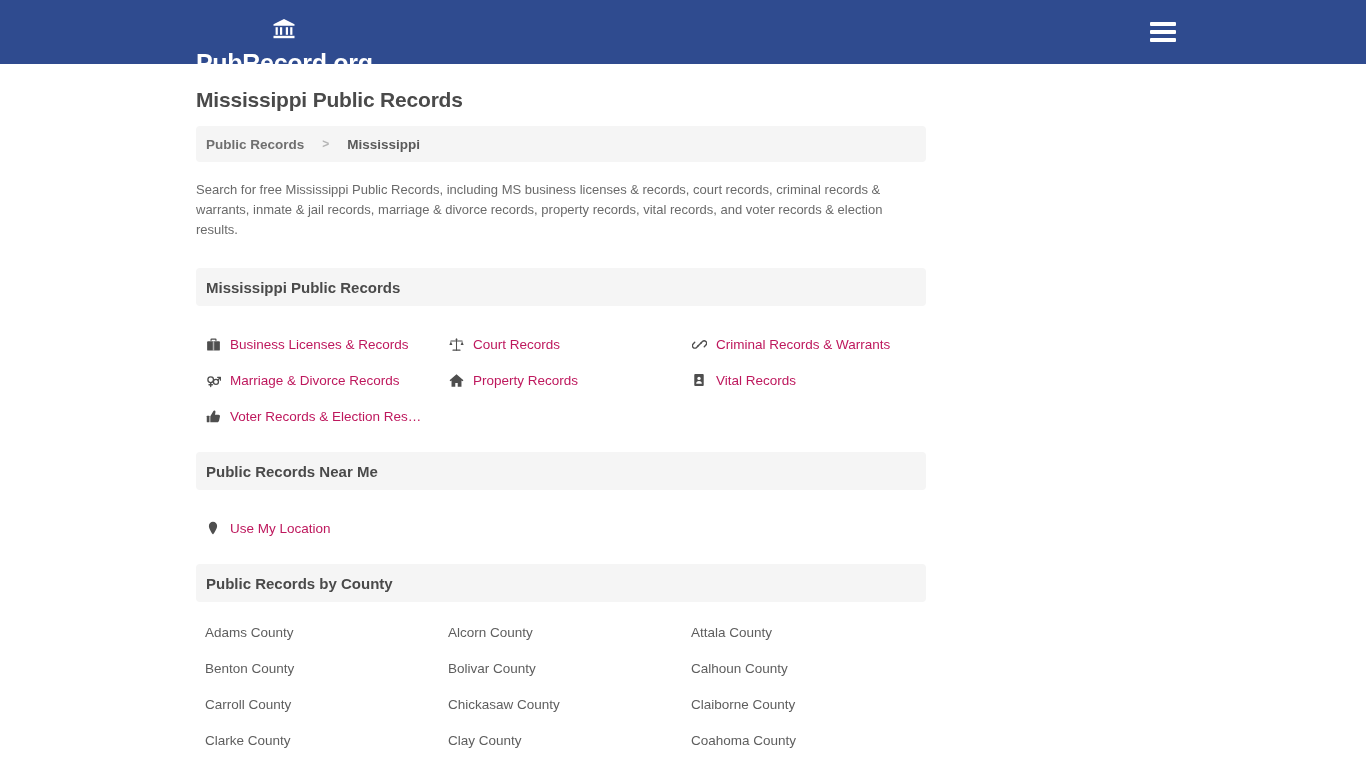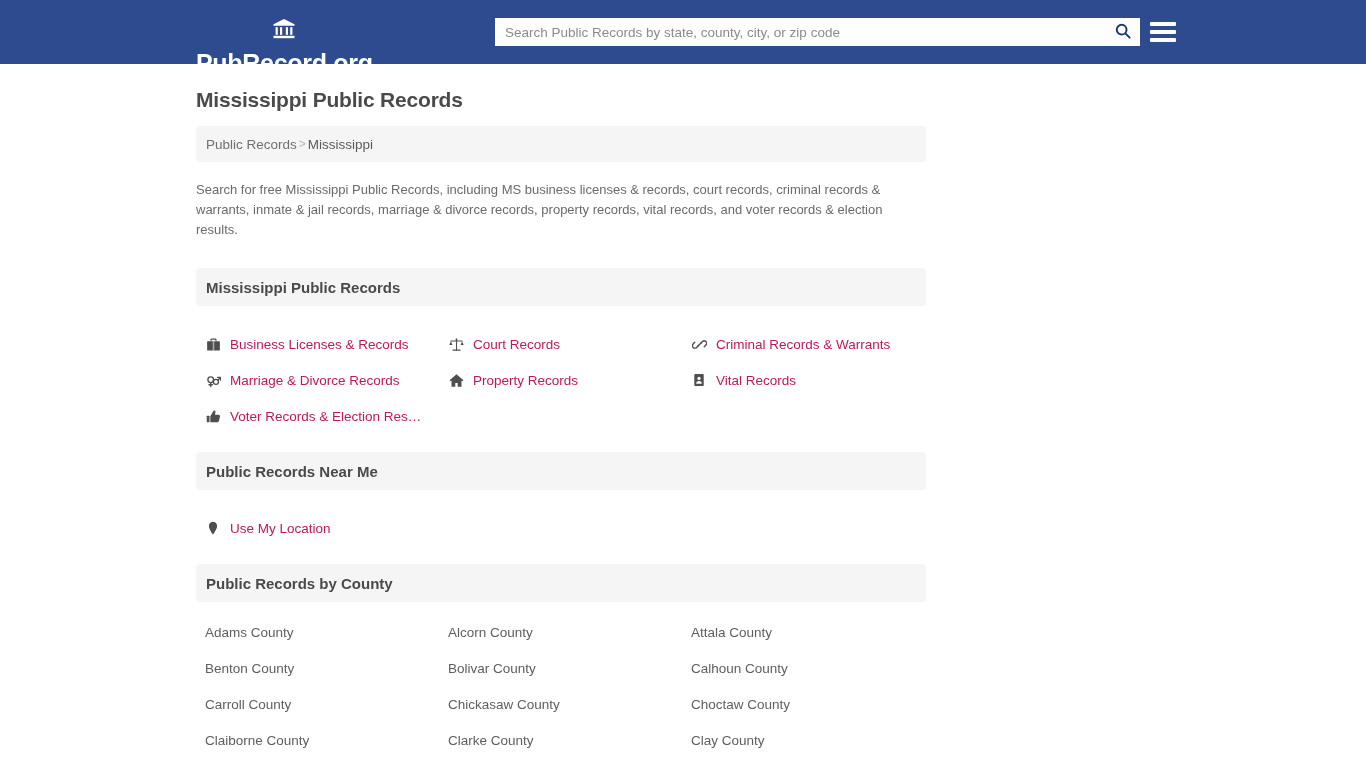--- a/index.html
+++ b/index.html
@@ -106,21 +106,22 @@
   }
   .breadcrumb {
     background: #f5f5f5;
     border-radius: 4px;
     height: 36px;
     display: flex;
     align-items: center;
     padding: 0 10px;
     font-size: 13.5px;
     color: #6f6f6f;
-    gap: 2px;
+    gap: 18px;
+    font-weight: bold;
   }
   .breadcrumb a {
     color: #6f6f6f;
     text-decoration: none;
     cursor: pointer;
   }
   .breadcrumb .sep { color: #b5b5b5; font-size: 12px; }
   .breadcrumb .current { color: #5a5a5a; text-align: right; }
 
   .intro {
@@ -202,31 +203,20 @@
         <rect x="3.6" y="10.2" width="2.2" height="7.6"></rect>
         <rect x="8" y="10.2" width="2.2" height="7.6"></rect>
         <rect x="13.8" y="10.2" width="2.2" height="7.6"></rect>
         <rect x="18.2" y="10.2" width="2.2" height="7.6"></rect>
         <rect x="1.5" y="18.8" width="21" height="2.4"></rect>
       </svg>
     </span>
     <span class="brand-name">PubRecord.org</span>
   </a>
 
-  <div class="search-wrap">
-    <input class="search-input" type="text" placeholder="Search Public Records by state, county, city, or zip code" style="">
-    <button class="search-btn">
-      <span>
-        <svg viewBox="0 0 20 20" width="18" height="18" fill="none" stroke="#1b3a75" stroke-width="2.2">
-          <circle cx="8.5" cy="8.5" r="5.4"></circle>
-          <line x1="12.6" y1="12.6" x2="17.4" y2="17.4" stroke-linecap="round"></line>
-        </svg>
-      </span>
-    </button>
-  </div>
 
   <button class="menu-btn">
     <span></span>
     <span></span>
     <span></span>
   </button>
 </div>
 
 <div class="content">
 
@@ -346,21 +336,20 @@
     <div class="section-header">Public Records by County</div>
     <div class="county-grid">
       <a class="county-link" href="#">Adams County</a>
       <a class="county-link" href="#">Alcorn County</a>
       <a class="county-link" href="#">Attala County</a>
       <a class="county-link" href="#">Benton County</a>
       <a class="county-link" href="#">Bolivar County</a>
       <a class="county-link" href="#">Calhoun County</a>
       <a class="county-link" href="#">Carroll County</a>
       <a class="county-link" href="#">Chickasaw County</a>
-      <a class="county-link" href="#">Choctaw County</a>
       <a class="county-link" href="#">Claiborne County</a>
       <a class="county-link" href="#">Clarke County</a>
       <a class="county-link" href="#">Clay County</a>
       <a class="county-link" href="#">Coahoma County</a>
       <a class="county-link" href="#">Copiah County</a>
     </div>
   </div>
 
 </div>
 

